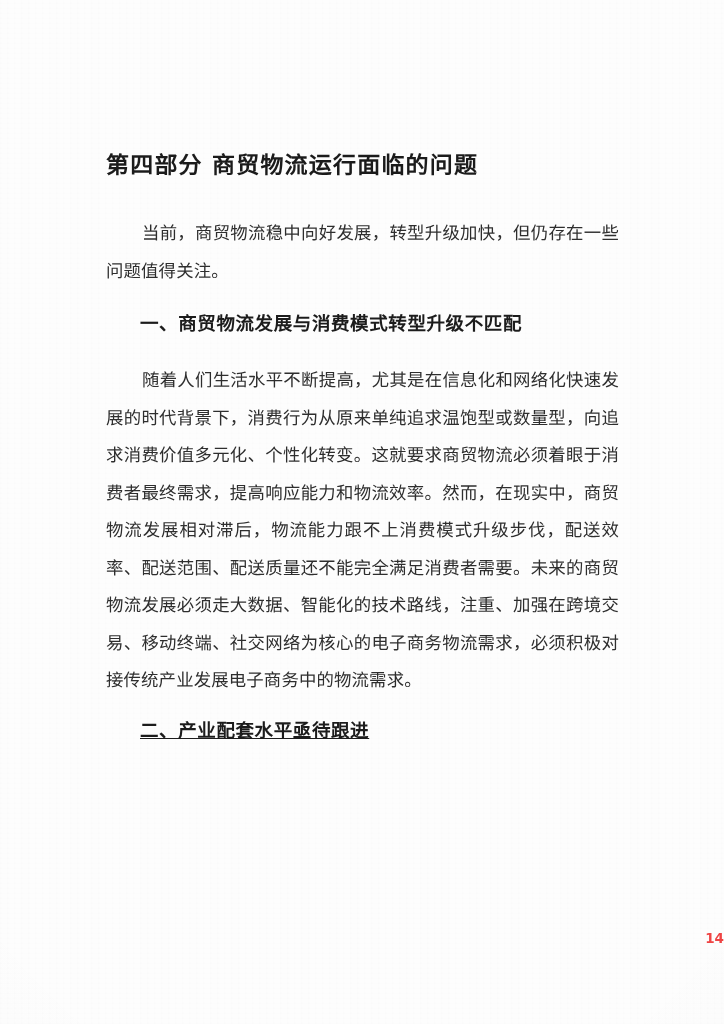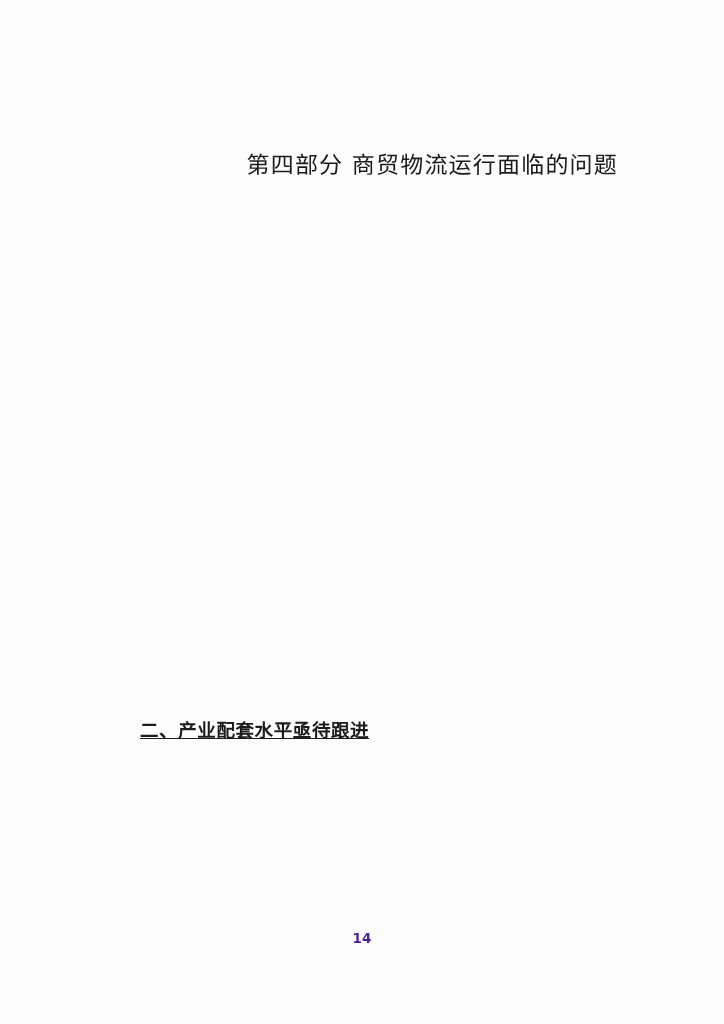--- a/index.html
+++ b/index.html
@@ -45,23 +45,23 @@
     top: 0;
     width: 724px;
     height: 1024px;
   }
 
   .doc-title {
     position: absolute;
     left: 106px;
     top: 133px;
     width: 512px;
-    text-align: right;
+    text-align: left;
     font-family: "DejaVu Sans", "Liberation Sans", sans-serif;
-    font-weight: normal;
+    font-weight: bold;
     font-size: 23px;
     letter-spacing: 1.2px;
     color: #1b1b1b;
     line-height: 34px;
     white-space: nowrap;
   }
 
   .para {
     position: absolute;
     left: 106px;
@@ -92,41 +92,44 @@
   #heading-one  { top: 296px; }
   #para-one     { top: 345px; }
   #heading-two  { top: 703px; text-decoration: underline; }
   #para-two     { top: 752px; }
 
   .page-number {
     position: absolute;
     left: 0;
     top: 930px;
     width: 724px;
-    text-align: center;
+    text-align: right;
     font-family: "DejaVu Sans", "Liberation Sans", sans-serif;
     font-weight: bold;
     font-size: 13.5px;
-    color: #4c1d95;
+    color: #ef4444;
   }
 </style>
 </head>
 <body>
 
 <div class="page">
 
   <div class="scan-noise"></div>
   <div class="edge-shade"></div>
 
   <div class="content">
 
     <h1 class="doc-title" id="doc-title">第四部分  商贸物流运行面临的问题</h1>
 
+    <p class="para" id="para-intro">当前，商贸物流稳中向好发展，转型升级加快，但仍存在一些问题值得关注。</p>
 
+    <h2 class="section-heading" id="heading-one">一、商贸物流发展与消费模式转型升级不匹配</h2>
 
+    <p class="para" id="para-one">随着人们生活水平不断提高，尤其是在信息化和网络化快速发展的时代背景下，消费行为从原来单纯追求温饱型或数量型，向追求消费价值多元化、个性化转变。这就要求商贸物流必须着眼于消费者最终需求，提高响应能力和物流效率。然而，在现实中，商贸物流发展相对滞后，物流能力跟不上消费模式升级步伐，配送效率、配送范围、配送质量还不能完全满足消费者需要。未来的商贸物流发展必须走大数据、智能化的技术路线，注重、加强在跨境交易、移动终端、社交网络为核心的电子商务物流需求，必须积极对接传统产业发展电子商务中的物流需求。</p>
 
     <h2 class="section-heading" id="heading-two">二、产业配套水平亟待跟进</h2>
 
 
     <div class="page-number">14</div>
 
   </div>
 </div>
 
 </body></html>

